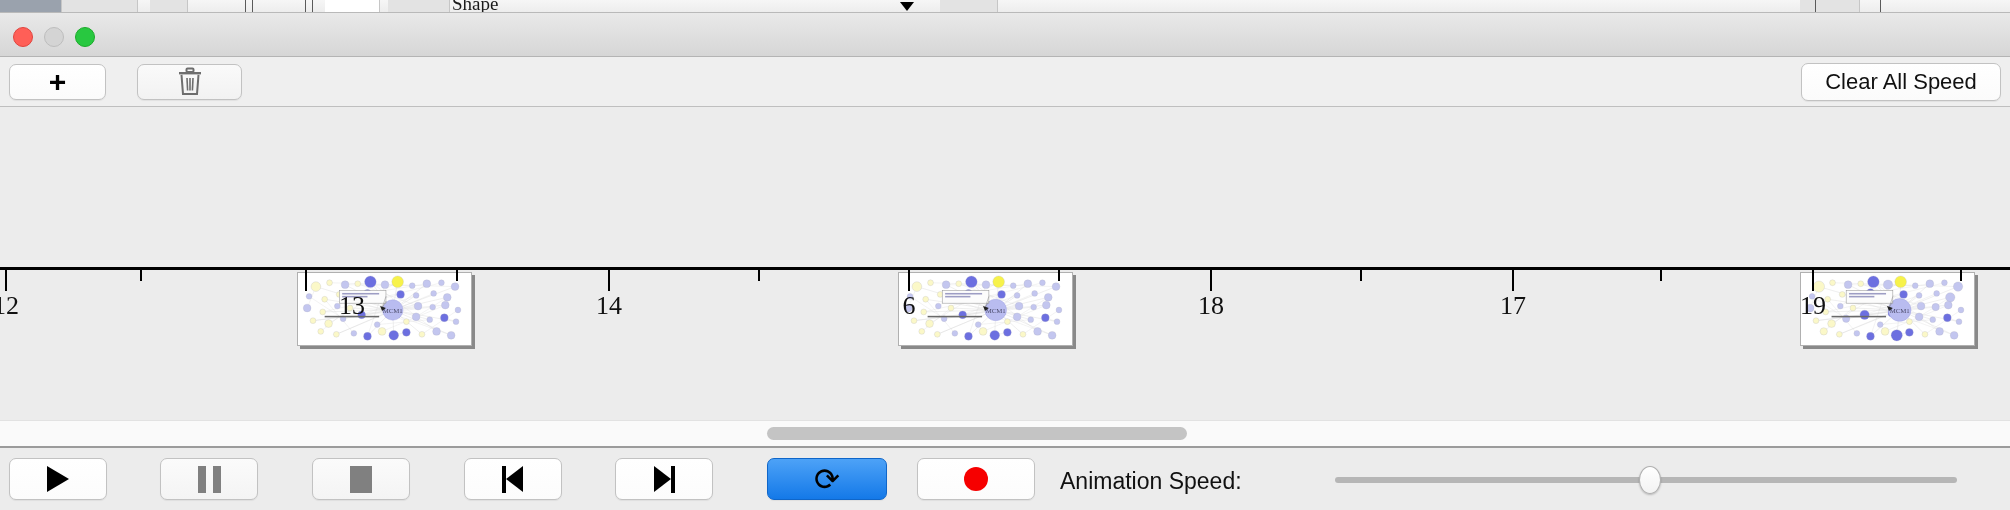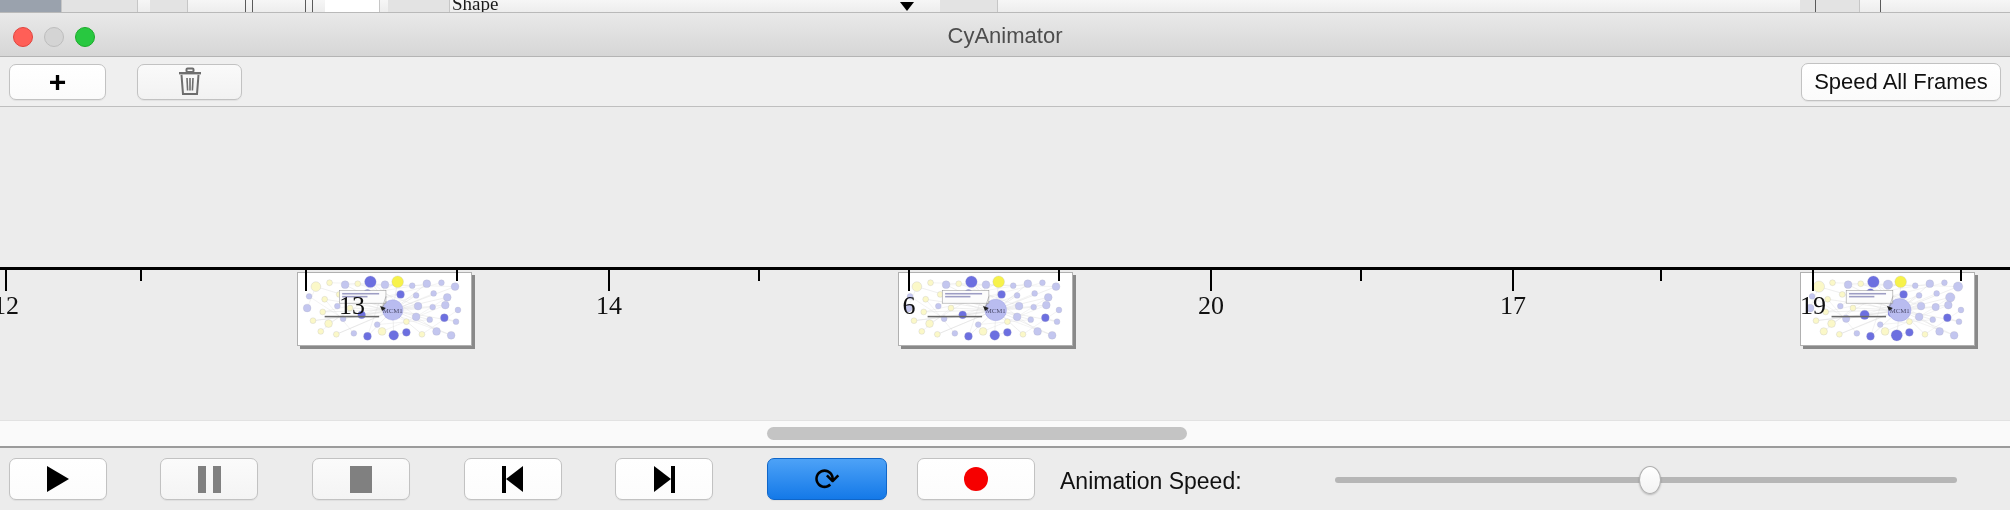--- a/index.html
+++ b/index.html
@@ -199,39 +199,38 @@
 </div>
 
 <div class="window">
 
   <div class="titlebar">
     <div class="traffic">
       <span class="light close"></span>
       <span class="light min"></span>
       <span class="light max"></span>
     </div>
-    <div class="title">CyAnimator</div>
   </div>
 
   <div class="toolbar">
     <div class="btn btn-add">
       <span class="plus-icon">+</span>
     </div>
     <div class="btn flat btn-del">
       <svg width="26" height="30" viewBox="0 0 26 30">
         <rect x="2" y="5" width="22" height="2.4" fill="#6d6d6d"></rect>
         <rect x="9.5" y="1.5" width="7" height="3.5" rx="1" fill="none" stroke="#6d6d6d" stroke-width="2"></rect>
         <path d="M4.5 7.8 L6 27 H20 L21.5 7.8" fill="none" stroke="#6d6d6d" stroke-width="2"></path>
         <line x1="10" y1="11" x2="10.6" y2="23.5" stroke="#6d6d6d" stroke-width="1.6"></line>
         <line x1="13" y1="11" x2="13" y2="23.5" stroke="#6d6d6d" stroke-width="1.6"></line>
         <line x1="16" y1="11" x2="15.4" y2="23.5" stroke="#6d6d6d" stroke-width="1.6"></line>
       </svg>
     </div>
     <div class="btn btn-clear">
-      <span>Speed All Frames</span>
+      <span>Clear All Speed</span>
     </div>
   </div>
 
   <div class="timeline">
 
     <div class="frame" id="frame-0" title="MCM1" style="left: 297px; top: 165px;">
         <svg viewBox="0 0 175 74" xmlns="http://www.w3.org/2000/svg">
           <rect width="175" height="74" fill="#ffffff"></rect>
           <line x1="17" y1="14" x2="96" y2="38" stroke="#cfcfcf" stroke-width="0.35"></line>
           <line x1="31" y1="10" x2="160" y2="14" stroke="#d6d6d6" stroke-width="0.3"></line>
@@ -577,21 +576,21 @@
       <div class="ruler-line"></div>
     <div class="tick major" style="left: 5px;"></div>
         <div class="tick-label" style="left: 6px;">12</div>
         <div class="tick major" style="left: 305px;"></div>
         <div class="tick-label" style="left: 306px; margin-left: 46px;">13</div>
         <div class="tick major" style="left: 608px;"></div>
         <div class="tick-label" style="left: 609px; text-align: right;">14</div>
         <div class="tick major" style="left: 908px;"></div>
         <div class="tick-label" style="left: 909px;">6</div>
         <div class="tick major" style="left: 1210px;"></div>
-        <div class="tick-label" style="left: 1211px;">20</div>
+        <div class="tick-label" style="left: 1211px;">18</div>
         <div class="tick major" style="left: 1512px;"></div>
         <div class="tick-label" style="left: 1513px;">17</div>
         <div class="tick major" style="left: 1812px;"></div>
         <div class="tick-label" style="left: 1813px;">19</div>
         <div class="tick minor" style="left: 140px;"></div>
         <div class="tick minor" style="left: 456px;"></div>
         <div class="tick minor" style="left: 758px;"></div>
         <div class="tick minor" style="left: 1058px;"></div>
         <div class="tick minor" style="left: 1360px;"></div>
         <div class="tick minor" style="left: 1660px;"></div>

